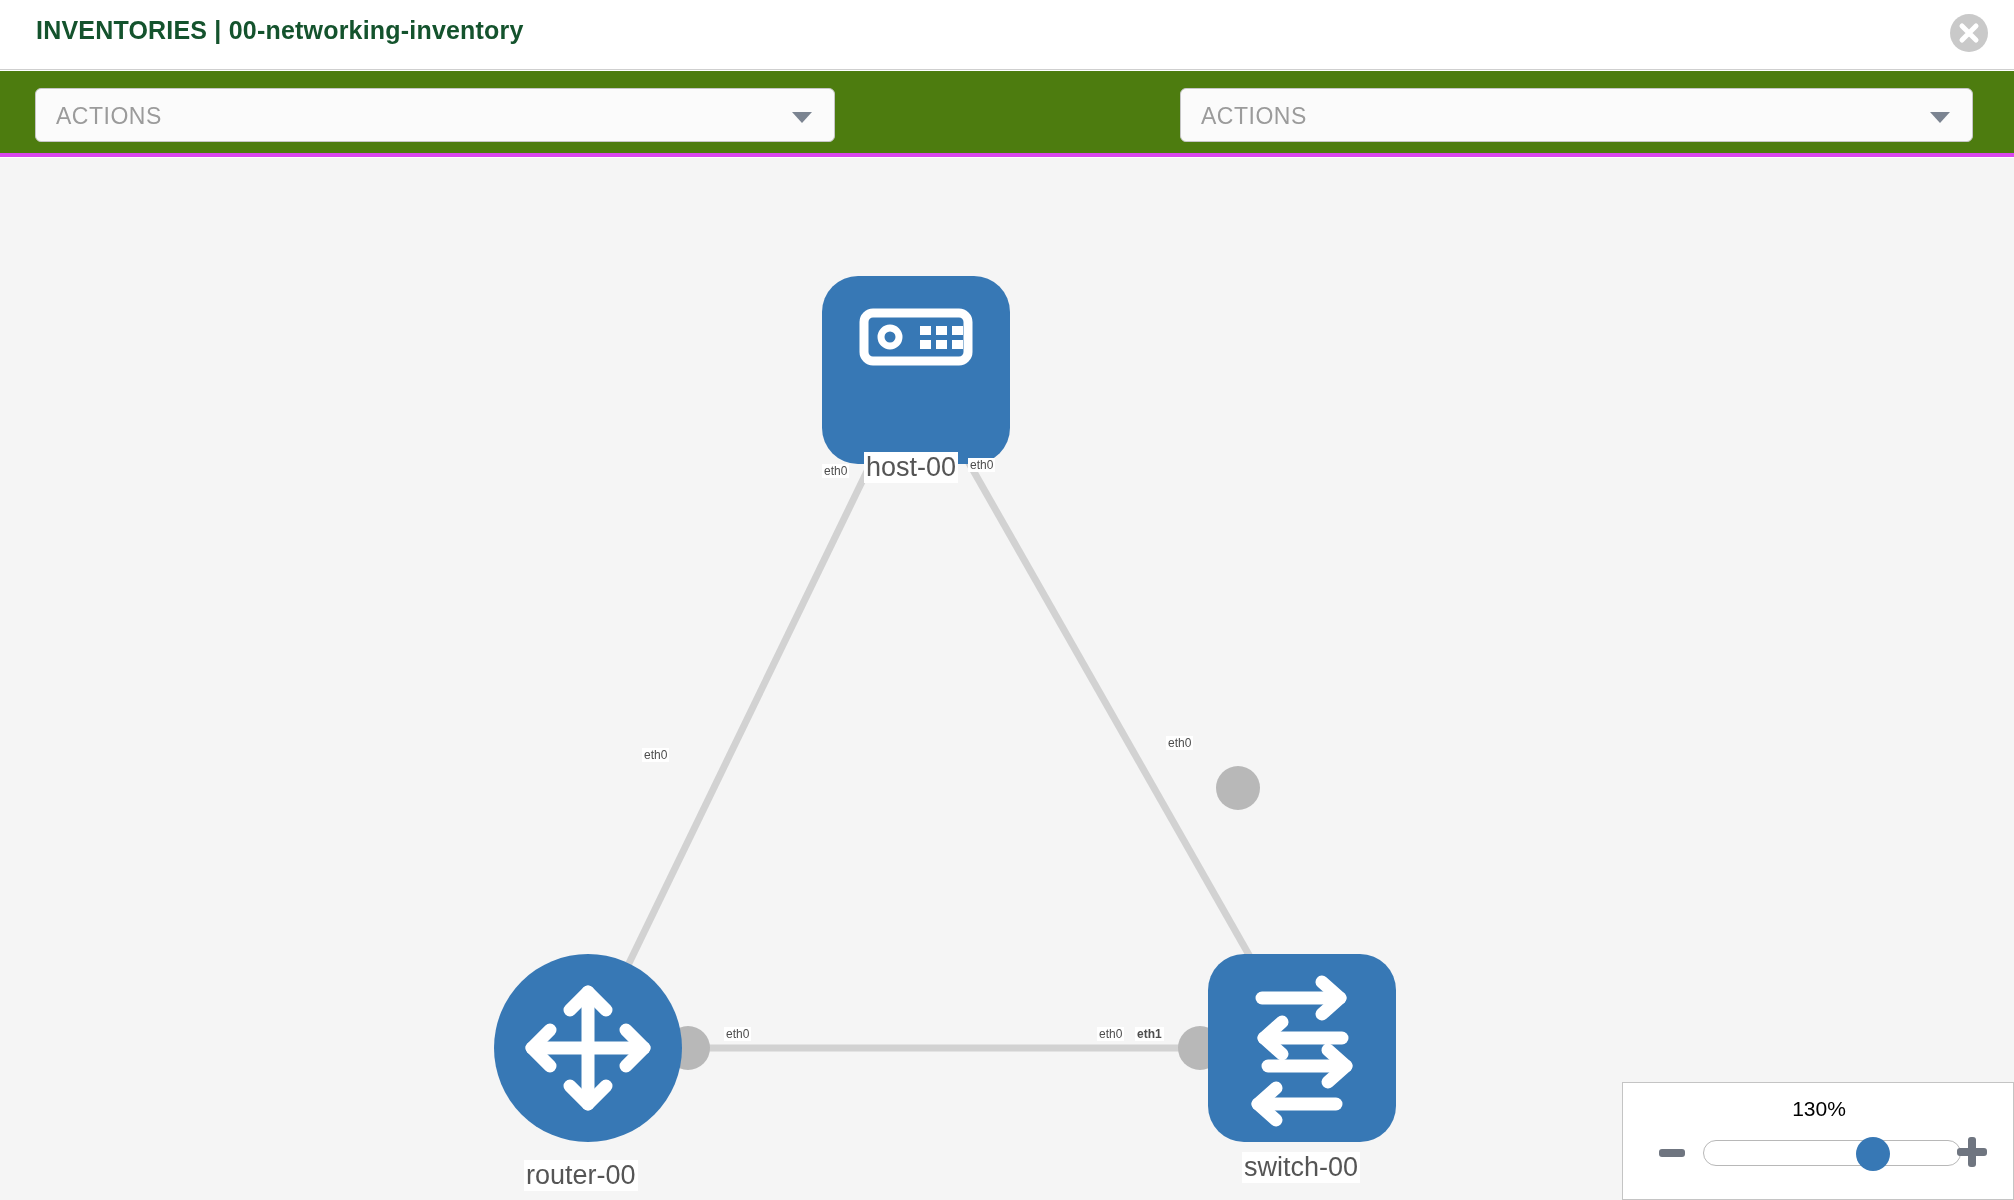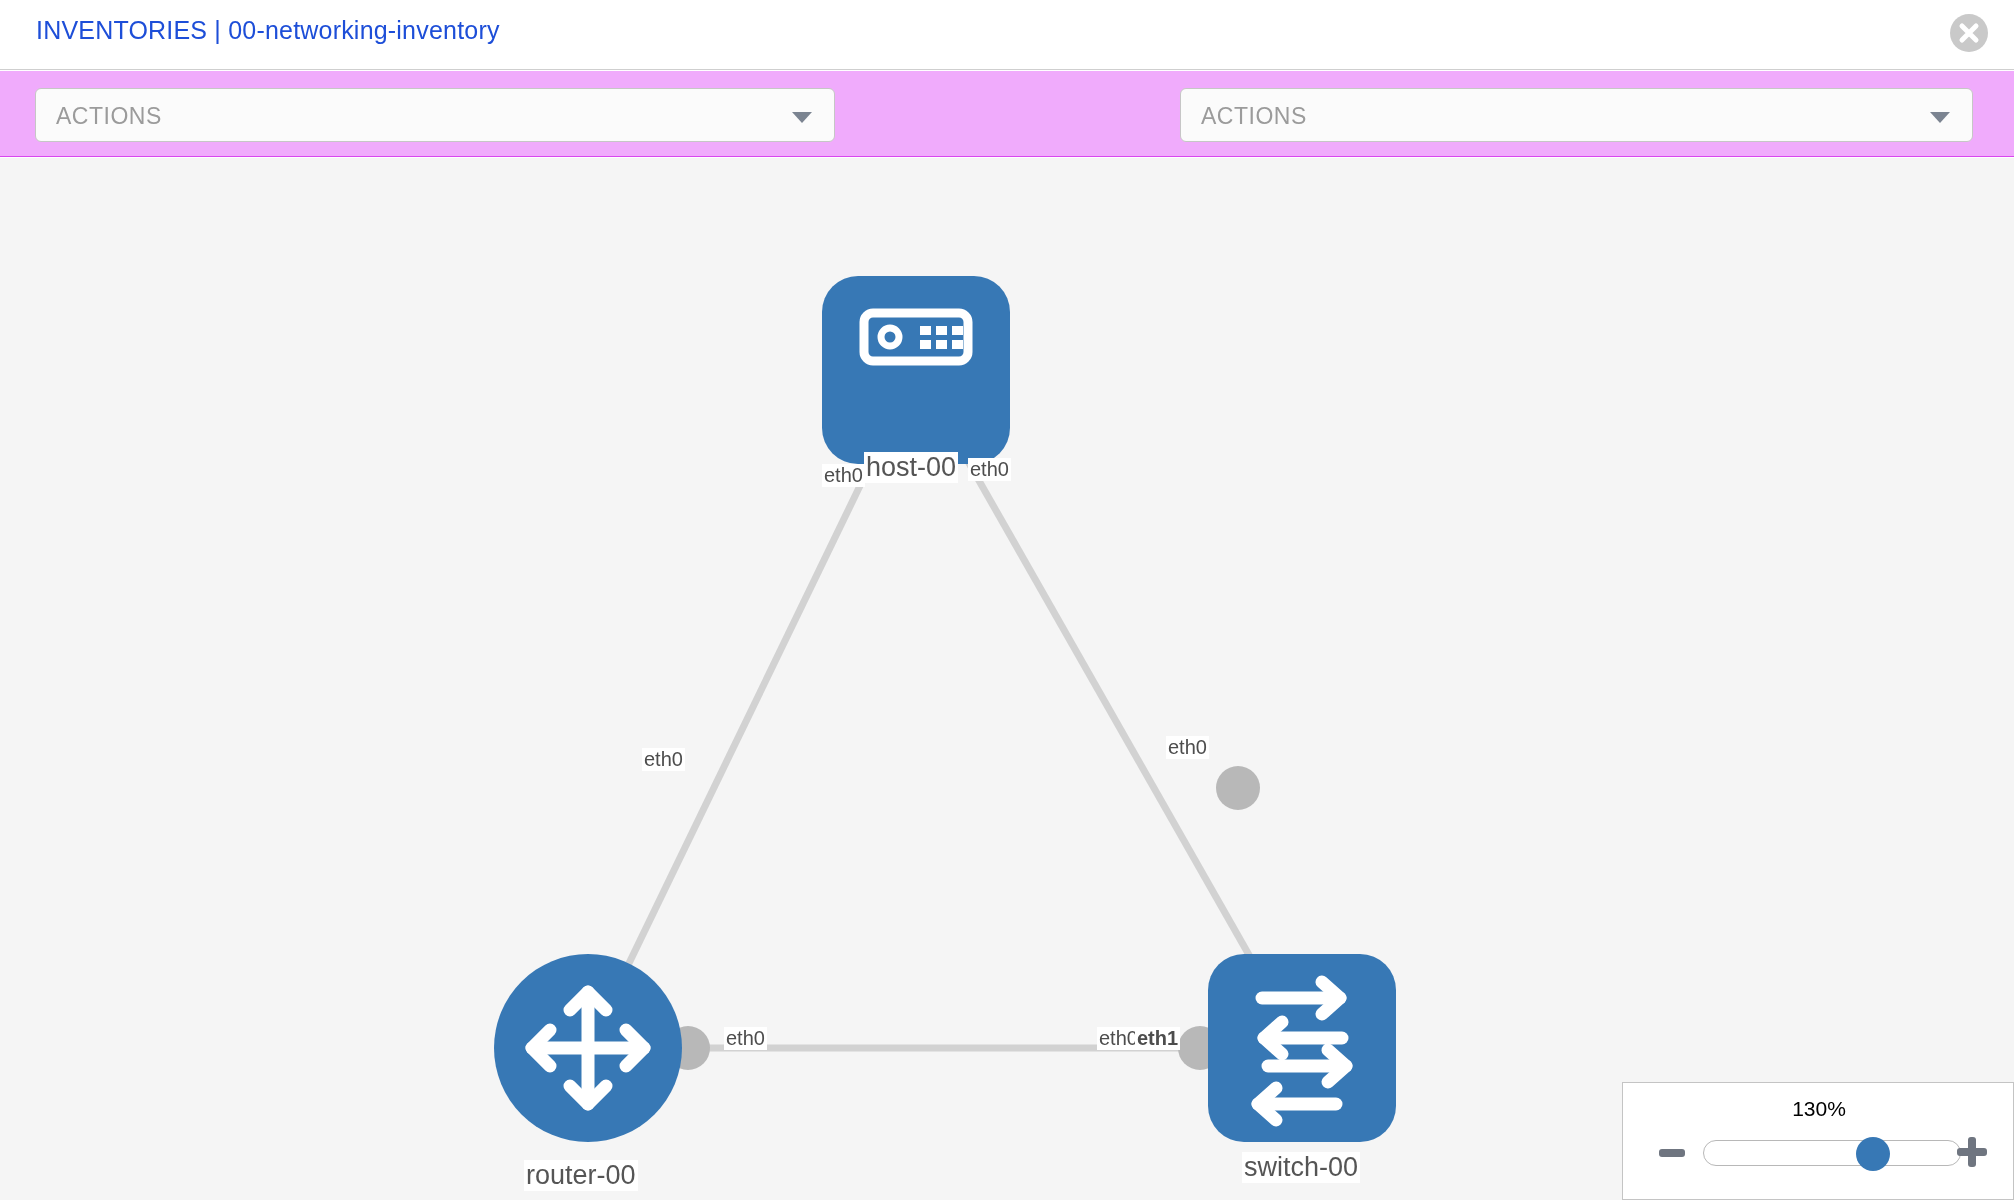--- a/index.html
+++ b/index.html
@@ -13,37 +13,37 @@
 
   
   .header {
     position: absolute; left: 0; top: 0;
     width: 2014px; height: 70px;
     background: #ffffff;
     border-bottom: 1px solid #cfcfcf;
   }
   .header-title {
     position: absolute; left: 36px; top: 16px;
-    font-size: 25px; font-weight: normal;
-    color: #1d4ed8; letter-spacing: 0.2px;
+    font-size: 25px; font-weight: bold;
+    color: #14532d; letter-spacing: 0.2px;
     white-space: nowrap;
   }
   .close-btn {
     position: absolute; right: 26px; top: 14px;
     width: 38px; height: 38px; border-radius: 50%;
     background: #c9c9c9; cursor: pointer;
   }
   .close-btn svg { display: block; }
 
   
   .toolbar {
     position: absolute; left: 0; top: 71px;
     width: 2014px; height: 86px;
-    background: #f0abfc;
-    border-bottom: 1px solid #d946ef;
+    background: #4d7c0f;
+    border-bottom: 4px solid #d946ef;
     text-align: right;
   }
   .actions-select {
     position: absolute; left: 35px; top: 17px;
     width: 800px; height: 54px;
     background: #fbfbfb;
     border: 1px solid #c6c6c6; border-radius: 6px;
     cursor: pointer;
   }
   .actions-label {
@@ -87,21 +87,21 @@
 
   .node-label {
     position: absolute;
     font-size: 27px; color: #555555;
     background: #ffffff;
     white-space: nowrap;
     padding: 0 2px;
   }
   .iface-label {
     position: absolute;
-    font-size: 20px; color: #4d4d4d;
+    font-size: 12px; color: #4d4d4d;
     background: #ffffff;
     white-space: nowrap;
     padding: 0 2px;
   }
 
   
   .zoom-panel {
     position: absolute; left: 1622px; top: 1082px;
     width: 392px; height: 118px;
     background: #ffffff;

